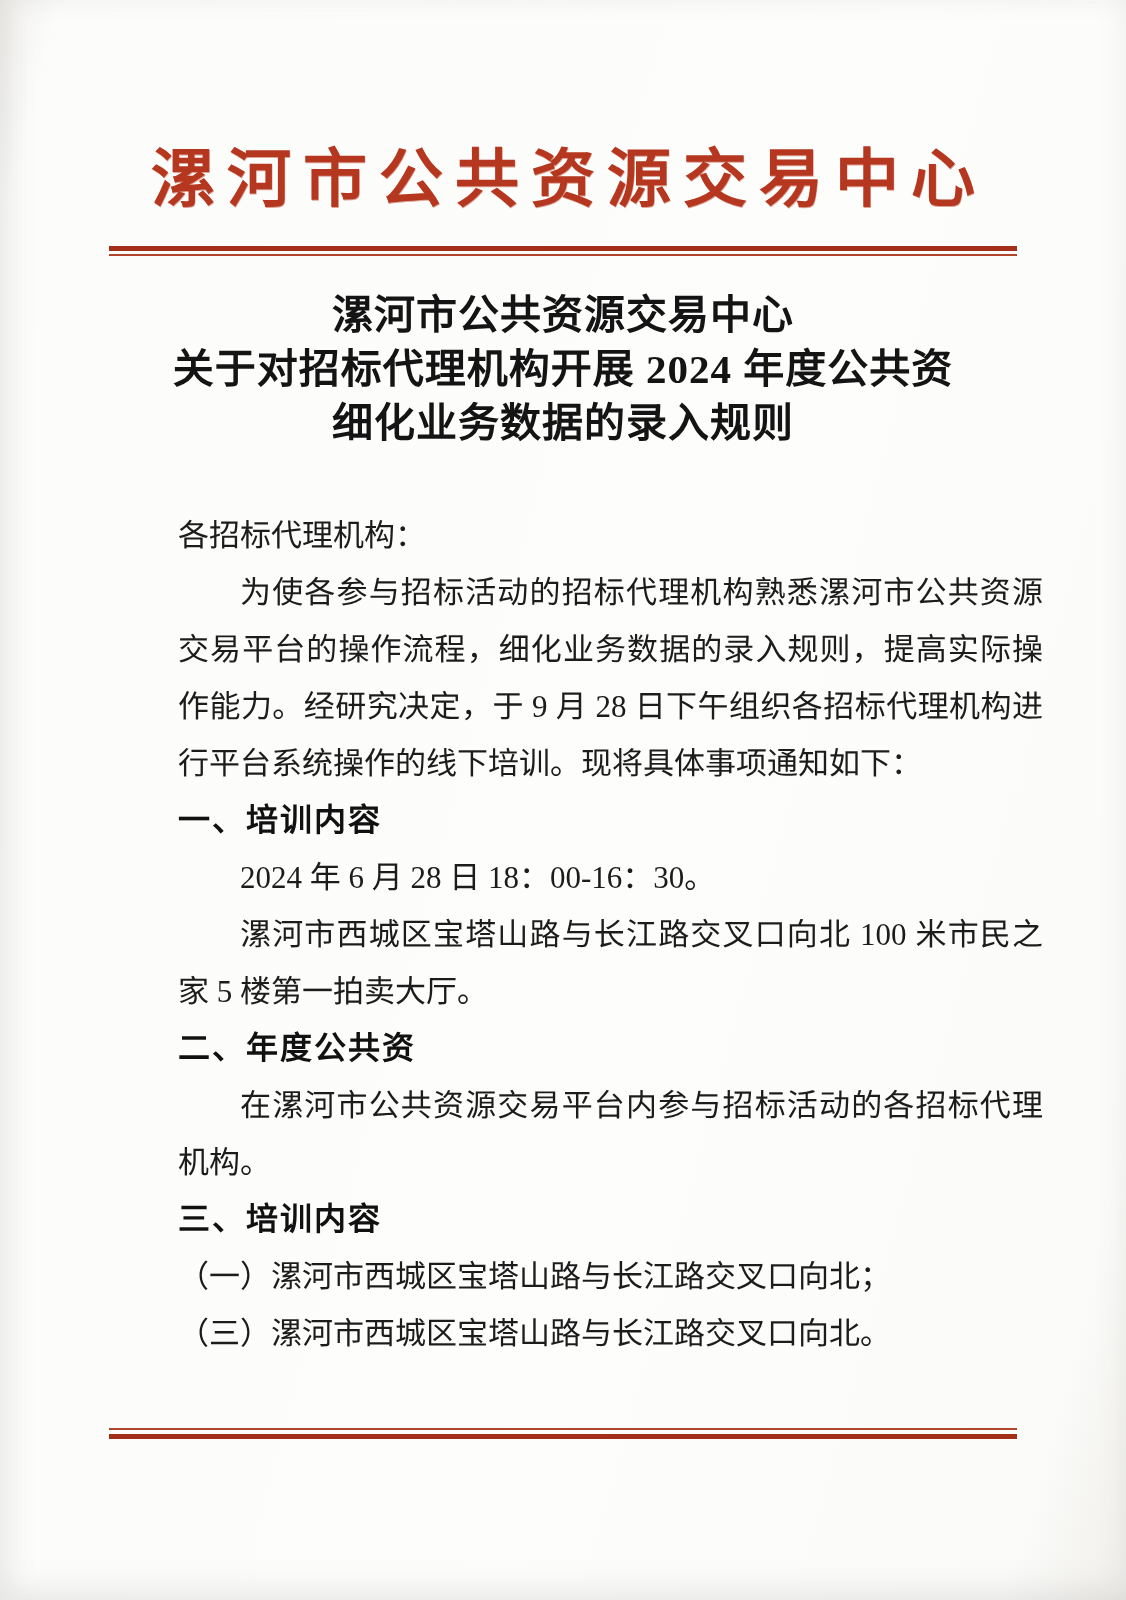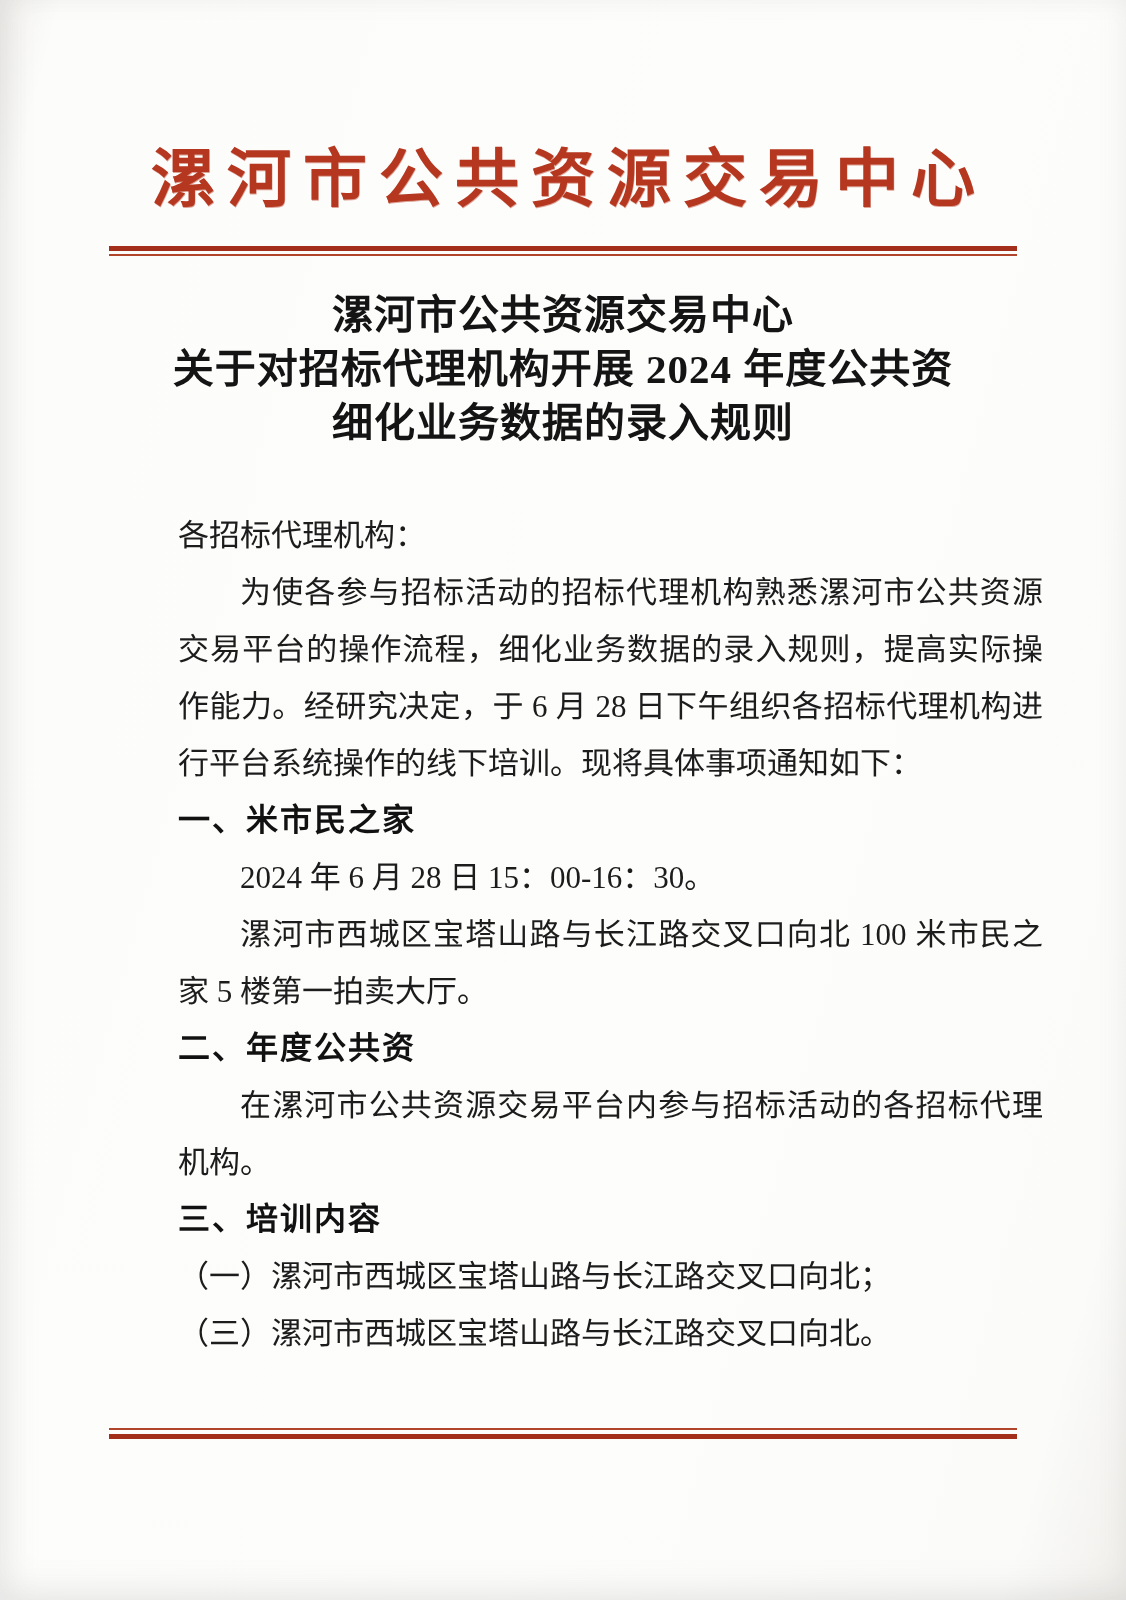--- a/index.html
+++ b/index.html
@@ -93,24 +93,24 @@
   <div class="doc-title">
     <div>漯河市公共资源交易中心</div>
     <div>关于对招标代理机构开展 2024 年度公共资</div>
     <div>细化业务数据的录入规则</div>
   </div>
 
   <div class="body">
 
     <p>各招标代理机构：</p>
 
-    <p class="indent">为使各参与招标活动的招标代理机构熟悉漯河市公共资源交易平台的操作流程，细化业务数据的录入规则，提高实际操作能力。经研究决定，于 6 月 28 日下午组织各招标代理机构进行平台系统操作的线下培训。现将具体事项通知如下：</p>
+    <p class="indent">为使各参与招标活动的招标代理机构熟悉漯河市公共资源交易平台的操作流程，细化业务数据的录入规则，提高实际操作能力。经研究决定，于 9 月 28 日下午组织各招标代理机构进行平台系统操作的线下培训。现将具体事项通知如下：</p>
 
-    <p class="sec-heading">一、米市民之家</p>
-    <p class="indent">2024 年 6 月 28 日 15：00-16：30。</p>
+    <p class="sec-heading">一、培训内容</p>
+    <p class="indent">2024 年 6 月 28 日 18：00-16：30。</p>
     <p class="indent">漯河市西城区宝塔山路与长江路交叉口向北 100 米市民之家 5 楼第一拍卖大厅。</p>
 
     <p class="sec-heading">二、年度公共资</p>
     <p class="indent">在漯河市公共资源交易平台内参与招标活动的各招标代理机构。</p>
 
     <p class="sec-heading">三、培训内容</p>
     <p>（一）漯河市西城区宝塔山路与长江路交叉口向北；</p>
     <p>（三）漯河市西城区宝塔山路与长江路交叉口向北。</p>
   </div>
 

